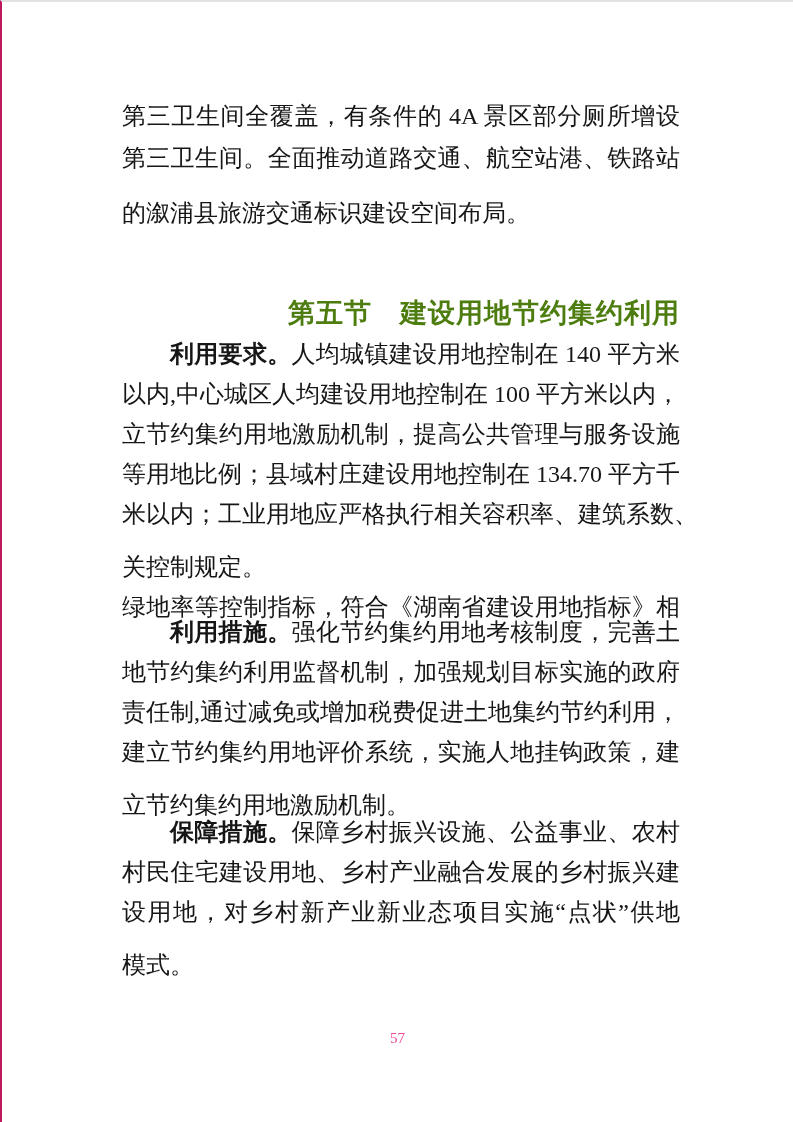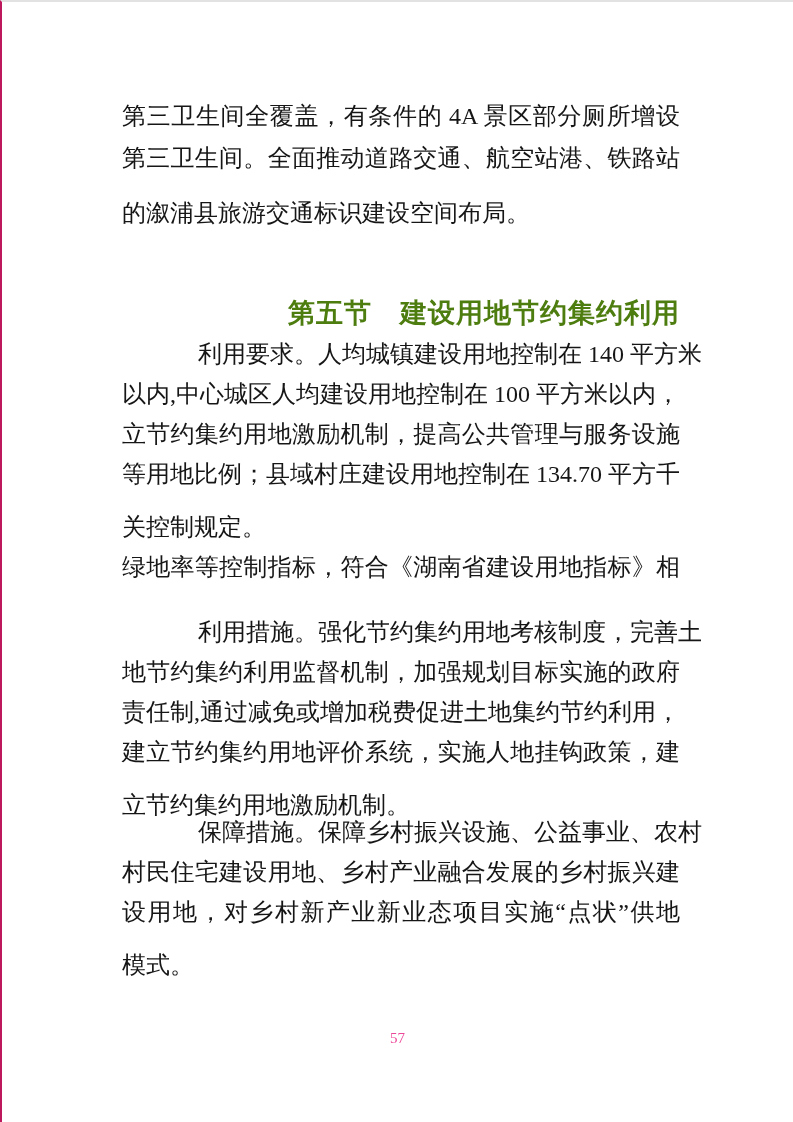--- a/index.html
+++ b/index.html
@@ -34,21 +34,21 @@
     text-justify: inter-character;
     white-space: nowrap;
   }
   .p1 .line { height: 42px; line-height: 42px; }
   .p2 .line, .p3 .line, .p4 .line { height: 40px; line-height: 40px; }
   .line.end {
     text-align-last: left;
     margin-top: 13px;
   }
   .line.indent { padding-left: 48px; box-sizing: border-box; }
-  .opener { font-weight: normal; margin-left: 28px; }
+  .opener { font-weight: bold; }
   .heading {
     position: absolute;
     left: 120px;
     width: 558px;
     top: 266px;
     height: 42px;
     line-height: 42px;
     text-align: right;
     font-family: "Liberation Sans", "DejaVu Sans", sans-serif;
     font-weight: bold;
@@ -79,20 +79,21 @@
     <div class="line end">的溆浦县旅游交通标识建设空间布局。</div>
   </div>
 
   <div class="heading">第五节　建设用地节约集约利用</div>
 
   <div class="para p2" style="top:332px">
     <div class="line indent"><span class="opener">利用要求。</span><span>人均城镇建设用地控制在 140 平方米</span></div>
     <div class="line">以内,中心城区人均建设用地控制在 100 平方米以内，</div>
     <div class="line">立节约集约用地激励机制，提高公共管理与服务设施</div>
     <div class="line">等用地比例；县域村庄建设用地控制在 134.70 平方千</div>
+    <div class="line">米以内；工业用地应严格执行相关容积率、建筑系数、</div>
     <div class="line end">关控制规定。</div>
     <div class="line">绿地率等控制指标，符合《湖南省建设用地指标》相</div>
   </div>
 
   <div class="para p4" style="top:810px">
     <div class="line indent"><span class="opener">保障措施。</span><span>保障乡村振兴设施、公益事业、农村</span></div>
     <div class="line">村民住宅建设用地、乡村产业融合发展的乡村振兴建</div>
     <div class="line">设用地，对乡村新产业新业态项目实施“点状”供地</div>
     <div class="line end">模式。</div>
   </div>

